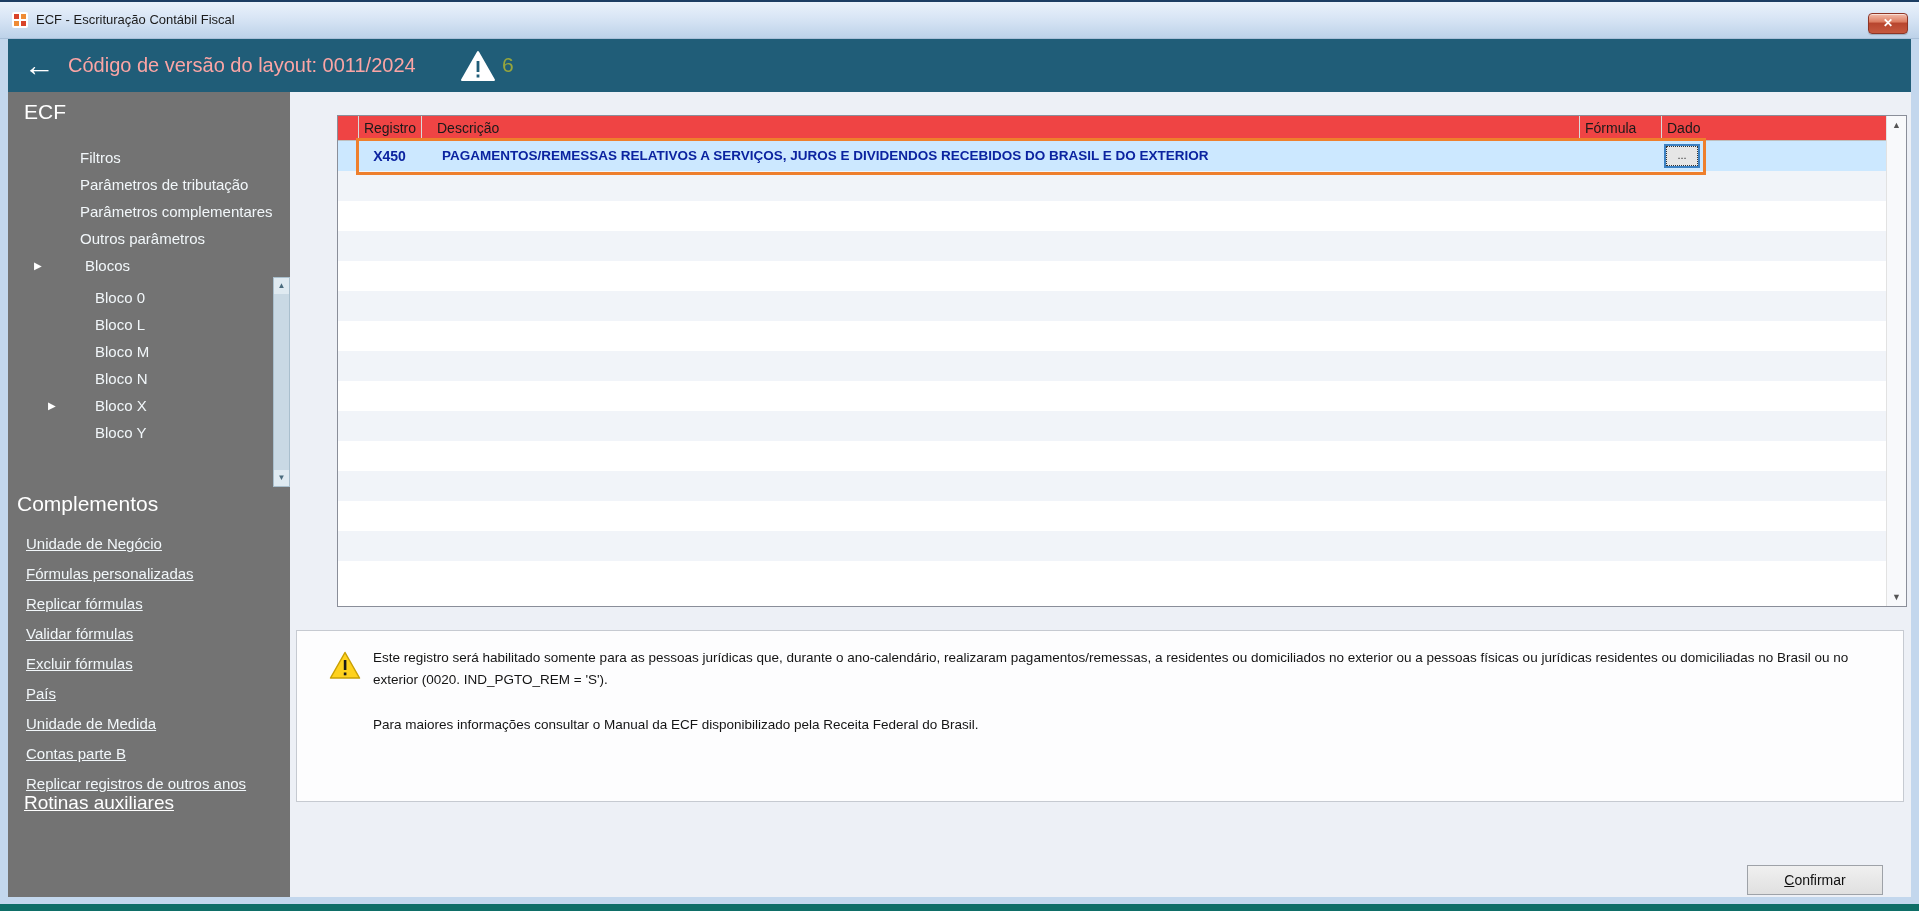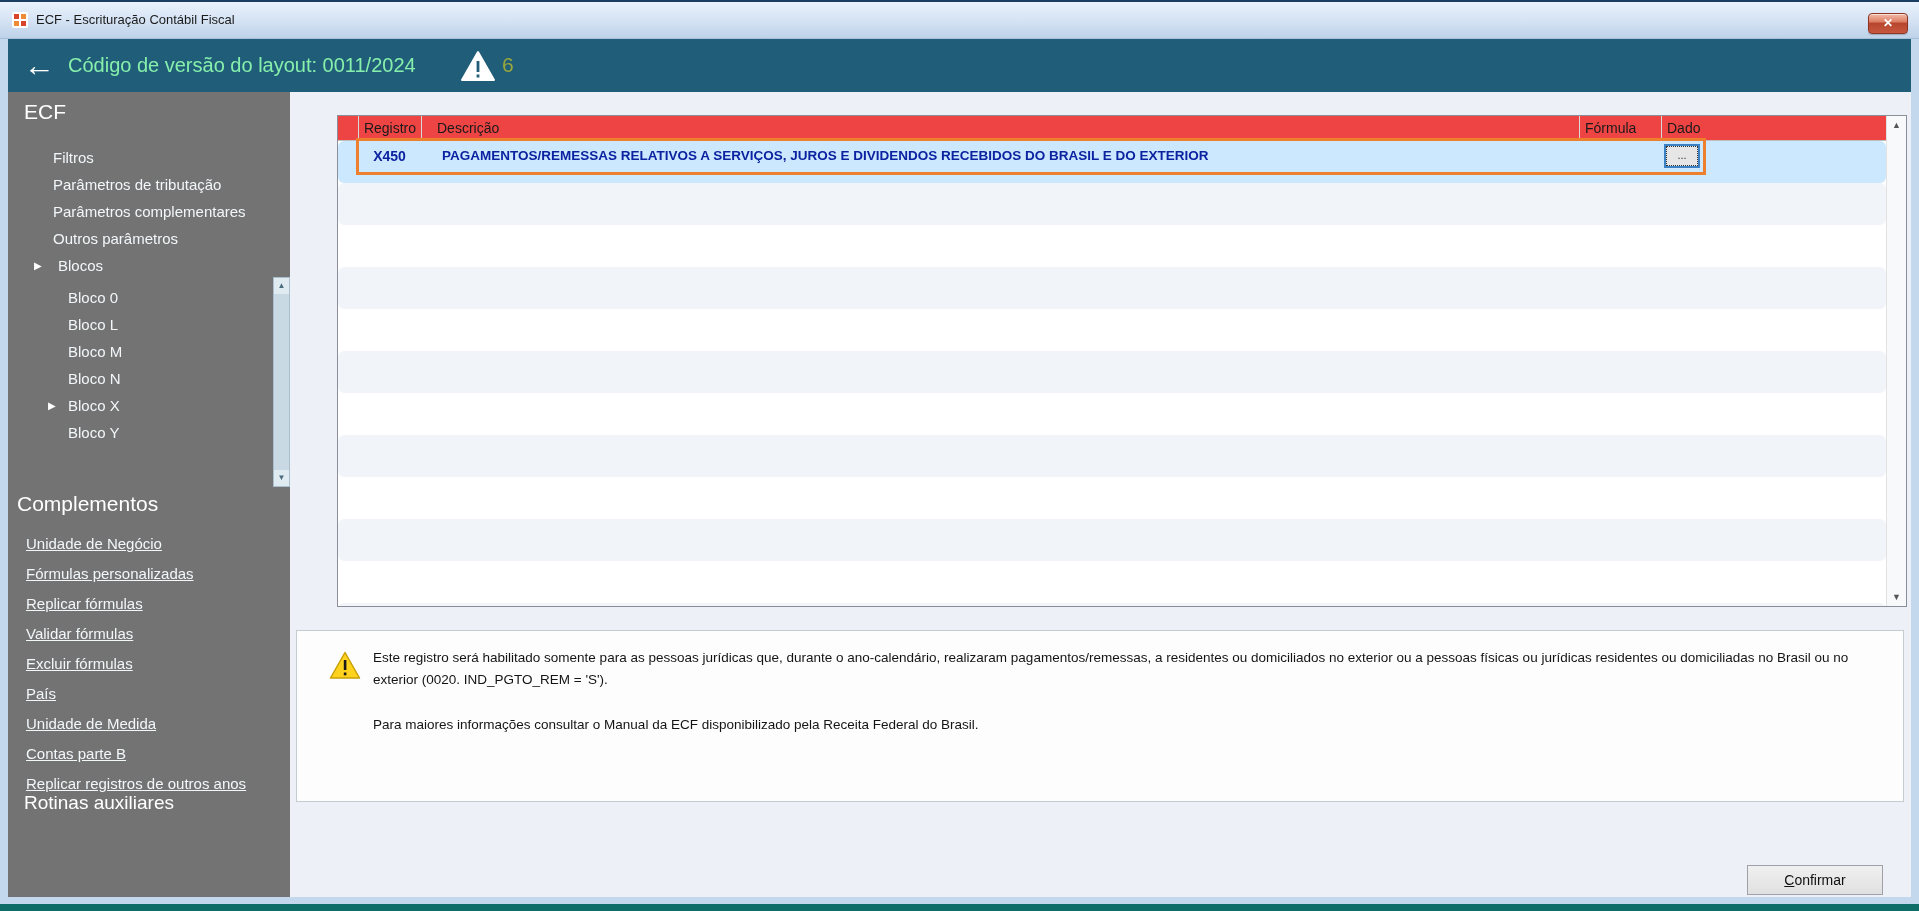--- a/index.html
+++ b/index.html
@@ -35,36 +35,36 @@
   .appbar {
     position:absolute; left:8px; top:37px; width:1903px; height:53px;
     background:#205d78;
   }
   .back-arrow {
     position:absolute; left:16px; top:4px; color:#ffffff;
     font-size:31px; font-weight:bold; cursor:pointer; line-height:46px;
   }
   .appbar-title {
     position:absolute; left:60px; top:0; line-height:52px;
-    color:#86efac; font-size:20px;
+    color:#fca5a5; font-size:20px;
   }
   .warn-tri { position:absolute; left:452px; top:11px; }
   .warn-count {
     position:absolute; left:494px; top:0; line-height:52px;
     font-size:21px; color:#98a63c;
   }
 
   
   .sidebar {
     position:absolute; left:8px; top:90px; width:282px; height:805px;
     background:#737373; color:#fff;
   }
   .sb-title { position:absolute; left:16px; top:8px; font-size:21px; color:#fff; }
   .sb-items { position:absolute; left:0; top:52px; width:282px; }
-  .nav-item { position:relative; height:27px; line-height:27px; font-size:15px; color:#f2f7fa; cursor:pointer; }
+  .nav-item { position:relative; height:27px; line-height:27px; font-size:15px; color:#f2f7fa; cursor:pointer;padding-left:27px; }
   .nav-item .tree-arrow { position:absolute; top:0; font-size:10px; color:#ffffff; }
   .nav-item.i0 .tree-arrow { left:26px; }
   .nav-item.i2 .tree-arrow { left:40px; }
   .nav-item.i0 span.lbl { margin-left:50px; }
   .nav-item.i1 span.lbl { margin-left:45px; }
   .nav-item.i2 span.lbl { margin-left:60px; }
   .nav-item.gap-top { margin-top:5px; }
   .sb-scrollbar {
     position:absolute; right:0px; top:185px; width:17px; height:210px;
     background:#c9d9e4; border:1px solid #a9bfcd;
@@ -75,21 +75,21 @@
   }
   .sb-scrollbar .sb-up { top:0; } .sb-scrollbar .sb-down { bottom:0; }
   .sb-comp { position:absolute; left:9px; top:400px; font-size:21px; color:#fff; }
   .sb-links { position:absolute; left:18px; top:437px; width:260px; }
   .sb-link {
     display:block; height:30px; line-height:30px; font-size:15px;
     color:#f2f7fa; text-decoration:underline; cursor:pointer; white-space:nowrap;
   }
   .sb-rotinas {
     position:absolute; left:16px; top:700px; font-size:19px;
-    color:#ffffff; cursor:pointer;
+    color:#ffffff; text-decoration:underline; cursor:pointer;
   }
 
   
   .main {
     position:absolute; left:290px; top:90px; width:1621px; height:805px;
     background:#edf0f6;
   }
 
   
   .grid {
@@ -100,21 +100,21 @@
     position:absolute; left:0; top:0; right:20px; height:25px;
     background:#ef4444; border-bottom:1px solid #bfbfbf; z-index:2;
   }
   .gh-cell { position:absolute; top:0; height:24px; line-height:24px; font-size:14px; color:#1a1a1a; border-left:1px solid #d9d9d9; overflow:hidden; }
   .gh-c0 { left:0; width:20px; border-left:none; }
   .gh-registro { left:20px; width:63px; text-align:center; }
   .gh-descricao { left:83px; width:1158px; padding-left:15px; }
   .gh-formula { left:1241px; width:82px; padding-left:5px; }
   .gh-dado { left:1323px; width:227px; padding-left:5px; }
   .grid-body { position:absolute; left:0; top:25px; right:20px; bottom:0; }
-  .grid-row { position:relative; height:42px;border-radius:6px; }
+  .grid-row { position:relative; height:30px; }
   .grid-row.alt { background:#f1f4f9; }
   .grid-row.selected { background:#cce8ff; }
   .cell-reg {
     position:absolute; left:20px; width:63px; top:0; line-height:30px;
     text-align:center; font-size:14px; font-weight:bold; color:#0b23a0;
   }
   .cell-desc {
     position:absolute; left:104px; right:10px; top:0; line-height:30px;
     font-size:13.5px; font-weight:bold; color:#0b23a0; white-space:nowrap; overflow:hidden;
   }

